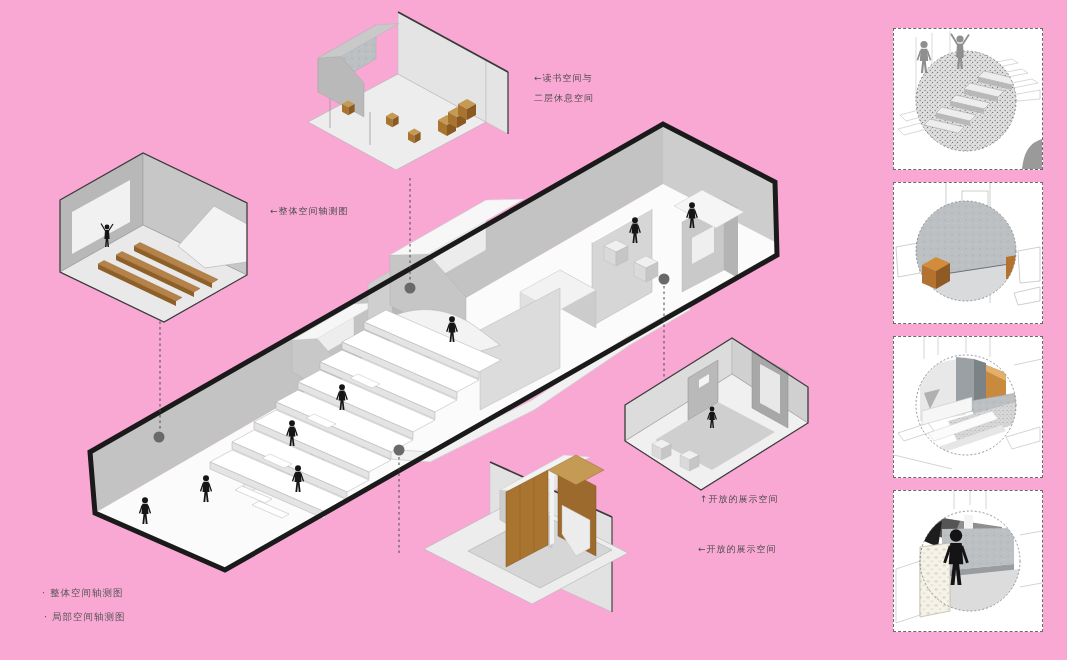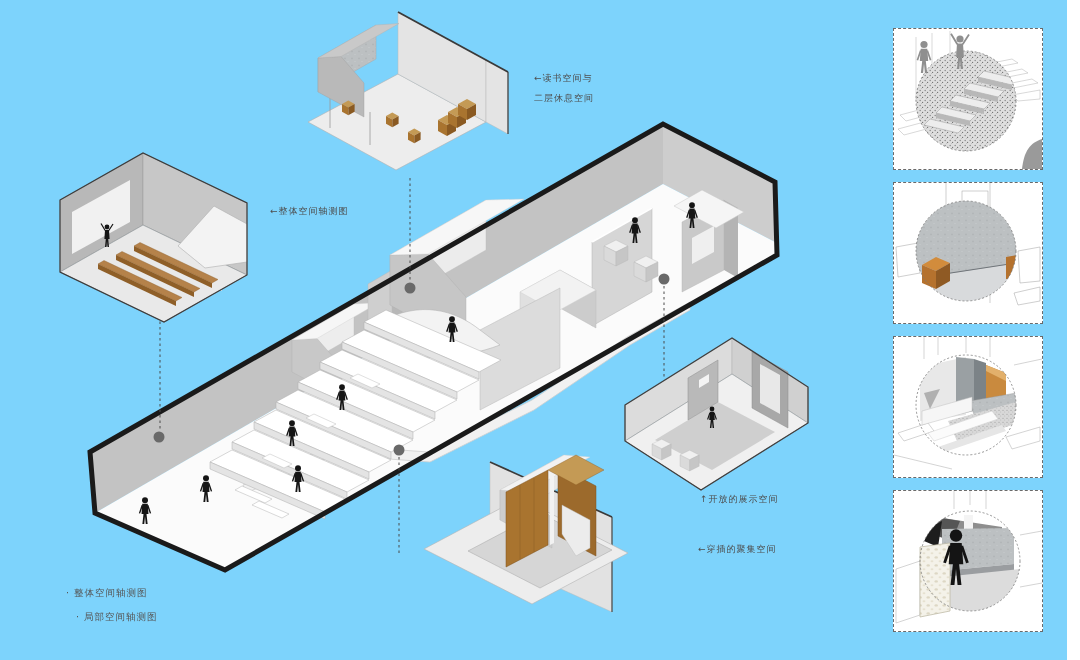--- a/index.html
+++ b/index.html
@@ -1,19 +1,19 @@
 <!DOCTYPE html>
 <html><head>
 <meta charset="utf-8">
 <style>
   html,body{margin:0;padding:0;background:#ffffff;}
-  .canvas{position:relative;width:1067px;height:660px;background:#7dd3fc;overflow:hidden;
+  .canvas{position:relative;width:1067px;height:660px;background:#f9a8d4;overflow:hidden;
           font-family:"DejaVu Sans","Liberation Sans",sans-serif;}
   .lbl{position:absolute;font-size:9px;color:#4d4d4d;letter-spacing:1px;white-space:nowrap;line-height:1;}
-  .legend{position:absolute;font-size:9.5px;color:#555;letter-spacing:1px;white-space:nowrap;line-height:1;margin-left:24px;}
+  .legend{position:absolute;font-size:9.5px;color:#555;letter-spacing:1px;white-space:nowrap;line-height:1;}
   .dbox{position:absolute;left:893px;width:150px;height:142px;border:1px dashed #6a6a6a;
         background:#ffffff;box-sizing:border-box;}
   .dbox svg{display:block;margin:0;}
   svg{shape-rendering:geometricPrecision;}
 </style>
 </head>
 <body>
 
 <div class="canvas">
 
@@ -235,23 +235,23 @@
     <use href="#gcube" transform="translate(680,455) scale(0.8)"></use>
     <use href="#person" transform="translate(712,428)" style="color:#151515"></use>
     <polygon points="625,405 732,338 808,387 808,423 701,490 625,441" fill="none" stroke="#3f3f3f" stroke-width="1.3"></polygon>
   </g>
 </svg>
 
 <div class="lbl" style="left:534px;top:74px">←读书空间与</div>
 <div class="lbl" style="left:534px;top:94px">二层休息空间</div>
 <div class="lbl" style="left:270px;top:207px">←整体空间轴测图</div>
 <div class="lbl" style="left:700px;top:495px">↑开放的展示空间</div>
-<div class="lbl" style="left:698px;top:545px">←穿插的聚集空间</div>
+<div class="lbl" style="left:698px;top:545px">←开放的展示空间</div>
 <div class="legend" style="left:42px;top:588px">· 整体空间轴测图</div>
-<div class="legend" style="left:52px;top:612px">· 局部空间轴测图</div>
+<div class="legend" style="left:44px;top:612px">· 局部空间轴测图</div>
 
 <div class="dbox" style="top:28px">
   <svg width="148" height="140" viewBox="0 0 148 140">
     <defs>
           <clipPath id="cA">
             <circle cx="72" cy="72" r="50"></circle>
           </clipPath>
         </defs>
 
     <g stroke="#b2b2b2" stroke-width="0.5" fill="none">

